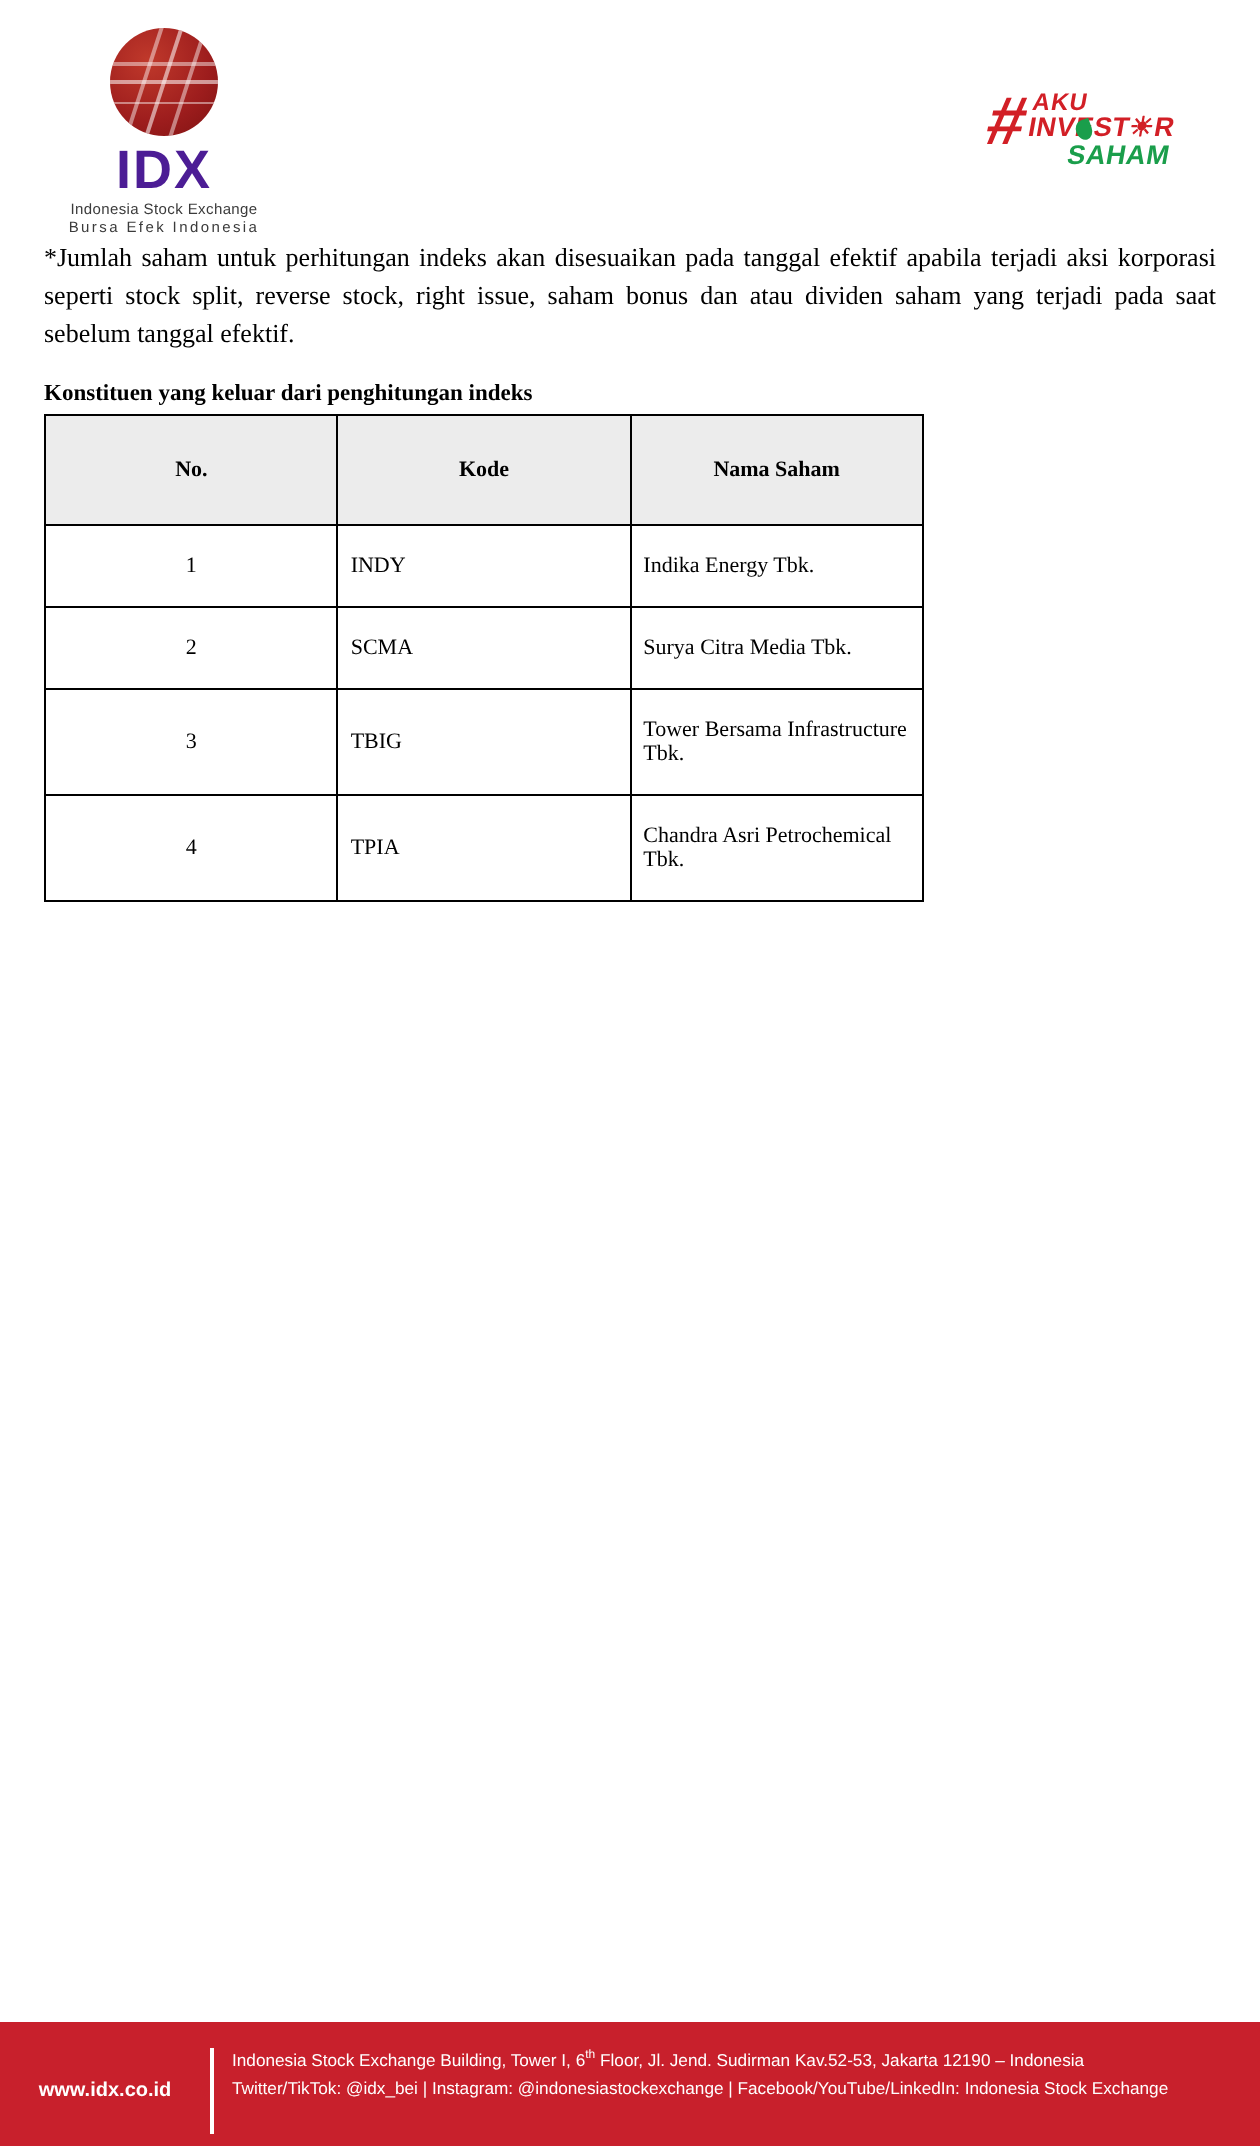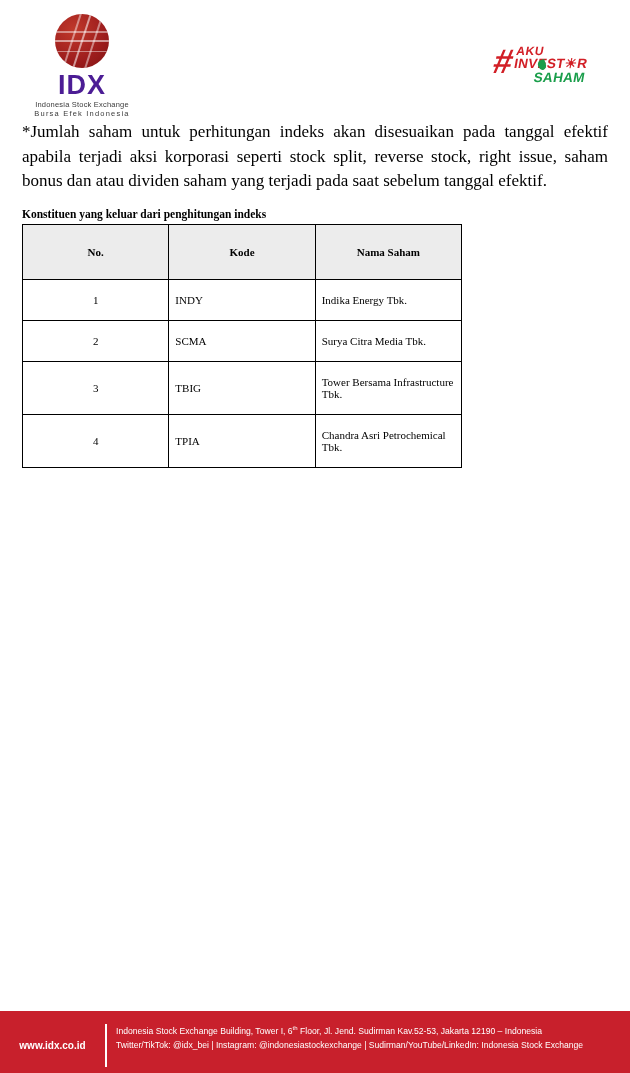--- a/index.html
+++ b/index.html
@@ -154,21 +154,21 @@
     background: #1a9e4b;
     border-radius: 50% 0 50% 50%;
     transform: rotate(-20deg);
   }
 
   
   .content {
     padding: 0 22px;
   }
   .note {
-    font-size: 17px;
+    font-size: 13px;
     line-height: 1.45;
     text-align: justify;
     margin: 0 0 14px 0;
   }
   .section-title {
     font-size: 11.5px;
     font-weight: bold;
     margin: 0 0 4px 0;
   }
 
@@ -321,16 +321,16 @@
 
 <div class="footer">
   <div class="footer-bar-top"></div>
   <div class="footer-main">
     <div class="footer-url">www.idx.co.id</div>
     <div class="footer-divider"></div>
     <div class="footer-lines">
       <div>
         <span>Indonesia Stock Exchange Building, Tower I, 6</span><sup>th</sup><span> Floor, Jl. Jend. Sudirman Kav.52-53, Jakarta 12190 – Indonesia</span>
       </div>
-      <div>Twitter/TikTok: @idx_bei | Instagram: @indonesiastockexchange | Sudirman/YouTube/LinkedIn: Indonesia Stock Exchange</div>
+      <div>Twitter/TikTok: @idx_bei | Instagram: @indonesiastockexchange | Facebook/YouTube/LinkedIn: Indonesia Stock Exchange</div>
     </div>
   </div>
 </div>
 
 </body></html>

